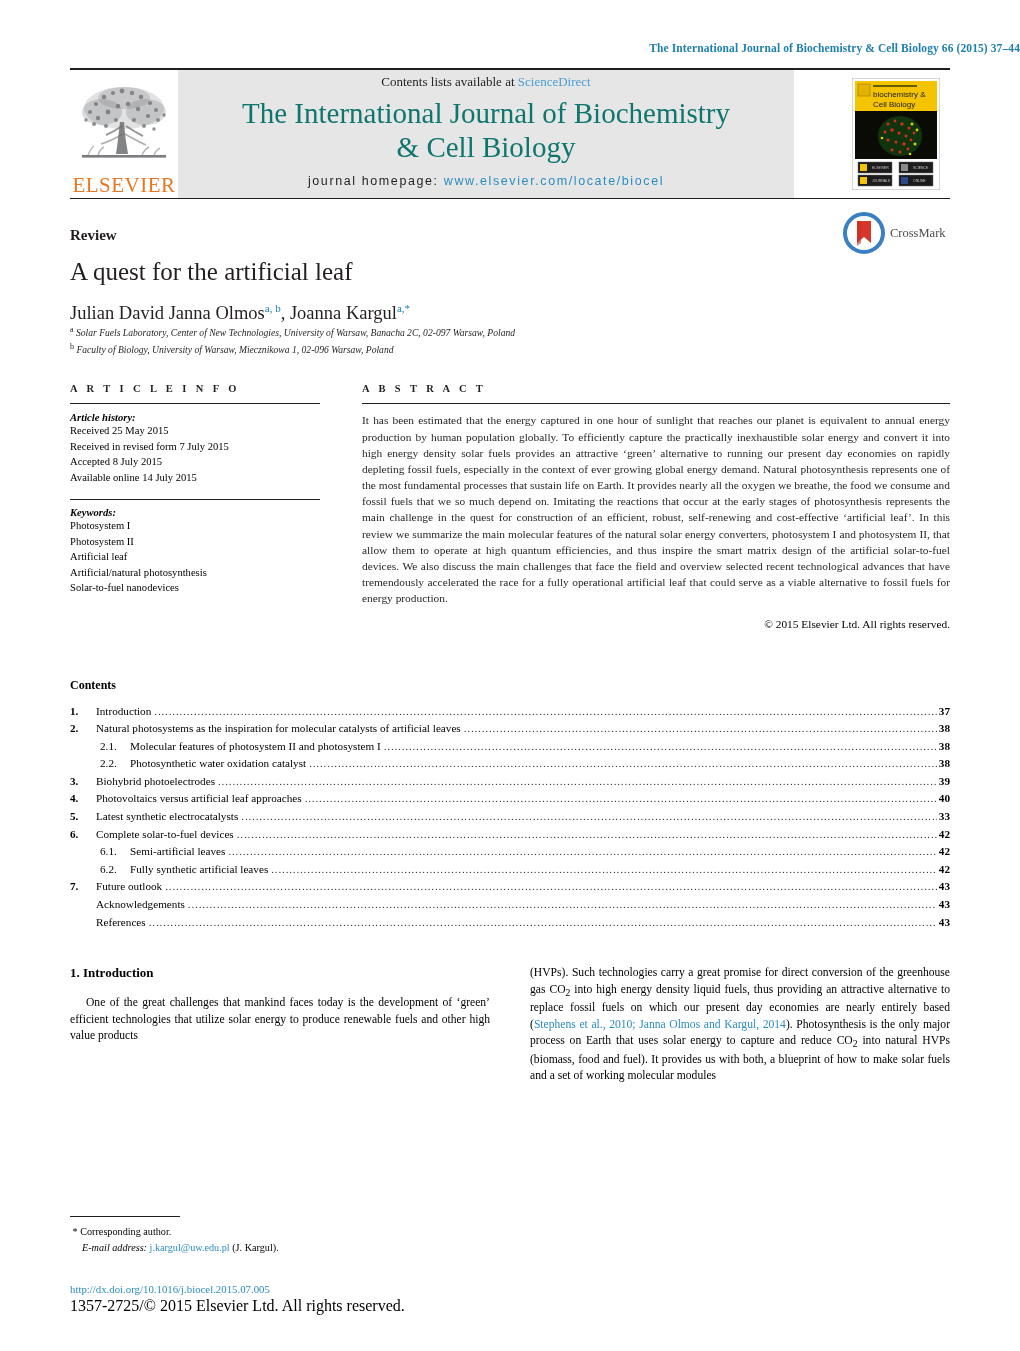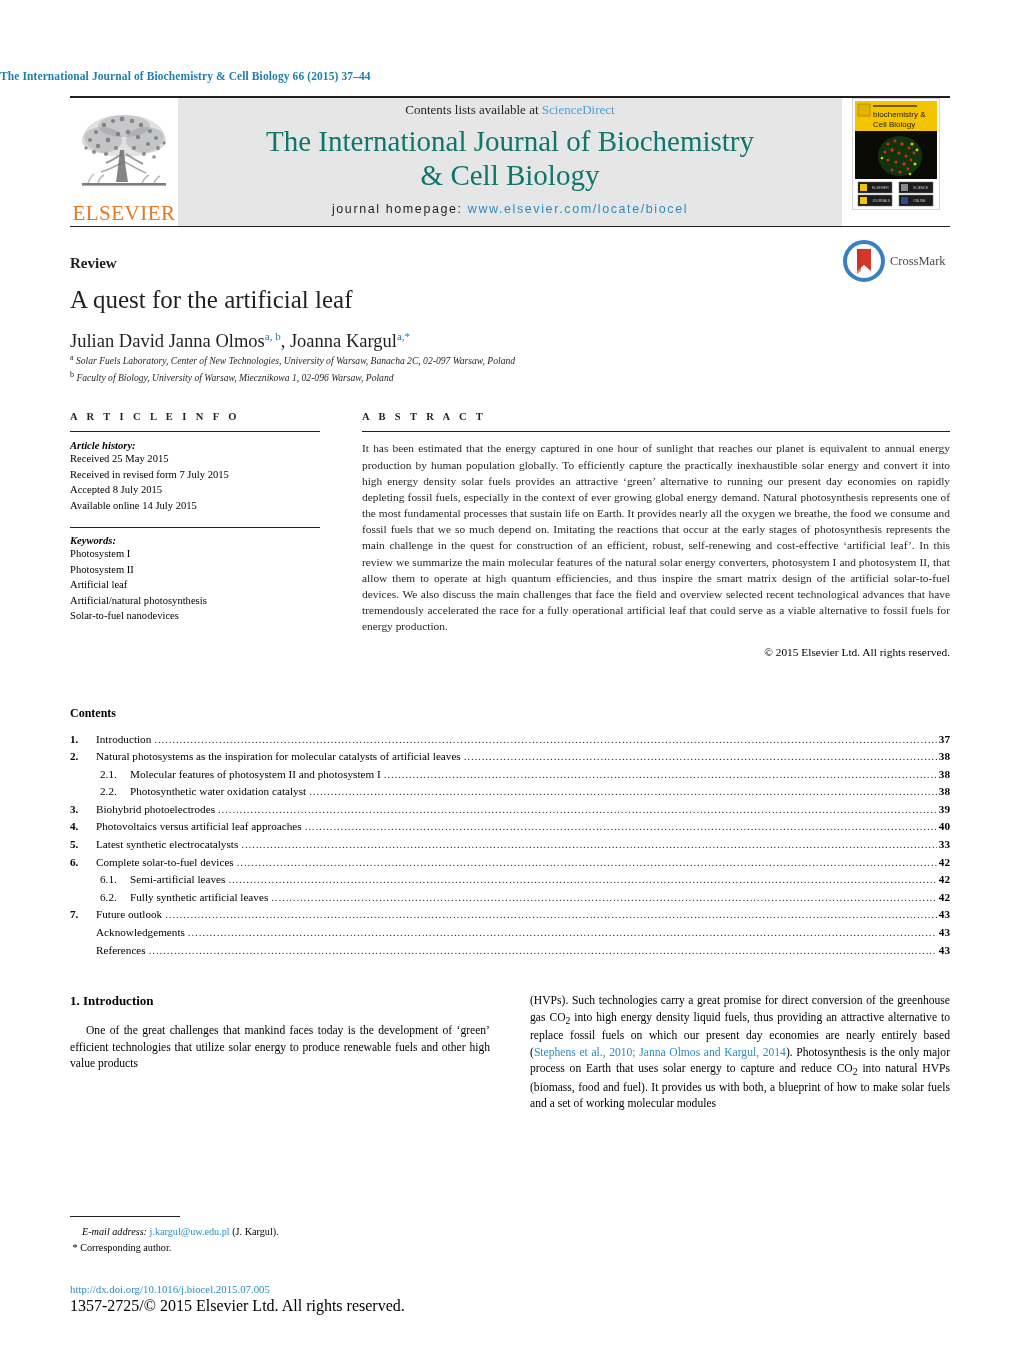--- a/index.html
+++ b/index.html
@@ -7,26 +7,26 @@
     width:1020px; height:1351px;
     background:#ffffff;
     font-family:"Liberation Serif", serif;
     color:#000;
     -webkit-font-smoothing:antialiased;
   }
   .page { position:relative; width:1020px; height:1351px; box-sizing:border-box; }
 
   
   .runhead {
-    text-align:left;
+    text-align:right;
     color:#1f7fad;
     font-family:"Liberation Serif", serif;
     font-weight:bold;
     font-size:11.5px;
-    padding-top:70px;
+    padding-top:42px;
     letter-spacing:.1px;
   }
 
   
   .masthead {
     margin:14px 70px 0 70px;
     border-top:2px solid #231f20;
     display:flex;
     align-items:stretch;
     height:128px;
@@ -60,22 +60,23 @@
     font-family:Liberation Serif, serif;
   }
   .homepage-line {
     margin-top:9px; font-size:12.5px;
     letter-spacing:1.6px; color:#231f20;
     font-family:"Liberation Sans", sans-serif;
   }
   .homepage-line .url { color:#2b8cbe; }
   .mast-cover {
     width:108px; flex:0 0 108px;
-    display:flex; align-items:flex-start; justify-content:center;
+    display:flex; align-items:center; justify-content:center;
     background:#fff;
+    padding-left:48px;
   }
   .cover { width:88px; height:112px; display:block; }
 
   
   .title-block { margin:0 70px; padding-top:16px; position:relative; }
   .rule-thin { border-top:1px solid #231f20; margin:0 70px; }
   .doctype { font-size:15px; font-weight:bold; color:#231f20; margin-top:12px; }
   .art-title {
     font-size:25px; margin-top:14px; color:#231f20;
     font-family:"Liberation Serif", serif;
@@ -435,29 +436,29 @@
       <div class="sec-h">1.  Introduction</div>
       <div class="para indent">One of the great challenges that mankind faces today is the development of ‘green’ efficient technologies that utilize solar energy to produce renewable fuels and other high value products</div>
     </div>
     <div class="bcol">
       <div class="para"><span>(HVPs). Such technologies carry a great promise for direct conversion of the greenhouse gas CO</span><sub>2</sub><span> into high energy density liquid fuels, thus providing an attractive alternative to replace fossil fuels on which our present day economies are nearly entirely based (</span><span class="lnk">Stephens et al., 2010; Janna Olmos and Kargul, 2014</span><span>). Photosynthesis is the only major process on Earth that uses solar energy to capture and reduce CO</span><sub>2</sub><span> into natural HVPs (biomass, food and fuel). It provides us with both, a blueprint of how to make solar fuels and a set of working molecular modules</span></div>
     </div>
   </div>
 
   <div class="footnote">
     <div class="fn-rule"></div>
+    <div class="fn-line">
+      &nbsp;<span>*</span>
+      <span>Corresponding author.</span>
+    </div>
     <div class="fn-line" style="padding-left:12px">
       <span class="ital">E-mail address:</span>
       <span class="lnk">j.kargul@uw.edu.pl</span>
       <span>(J. Kargul).</span>
     </div>
-    <div class="fn-line">
-      &nbsp;<span>*</span>
-      <span>Corresponding author.</span>
-    </div>
   </div>
 
   <div class="doi-block">
     <div class="doi">http://dx.doi.org/10.1016/j.biocel.2015.07.005</div>
     <div class="issn">1357-2725/© 2015 Elsevier Ltd. All rights reserved.</div>
   </div>
 
 </div>
 
 </body></html>

